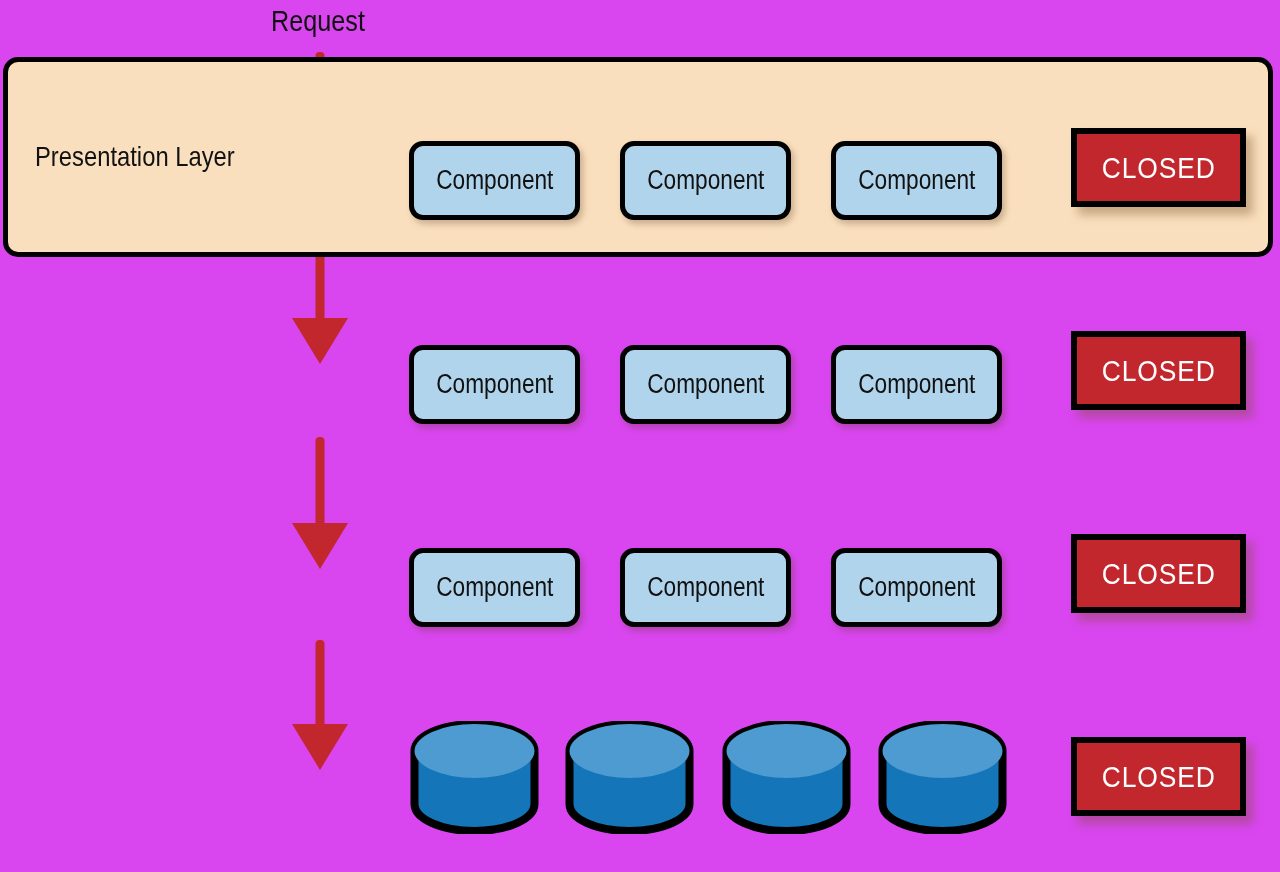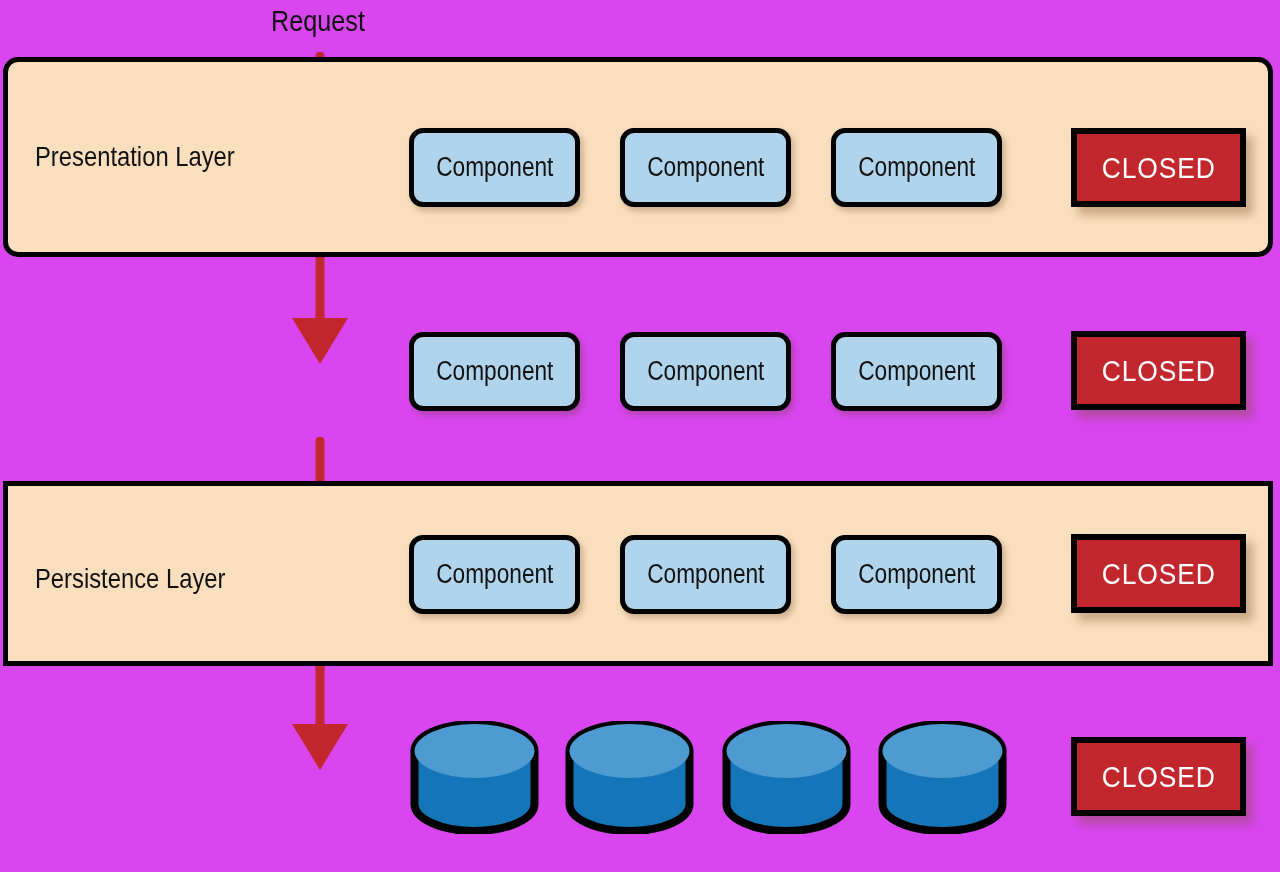--- a/index.html
+++ b/index.html
@@ -68,20 +68,21 @@
     height: 79px;
     background: #b0d4ec;
     border: 5px solid #000000;
     border-radius: 14px;
     display: flex;
     align-items: center;
     justify-content: center;
     font-size: 27px;
     color: #111111;
     box-shadow: 3px 4px 6px rgba(90, 60, 30, 0.30);
+    margin-top: 13px;
   }
   .component span {
     transform: scaleX(0.84);
     transform-origin: center center;
     white-space: nowrap;
     display: block;
   }
 
   
   .closed {
@@ -179,23 +180,20 @@
   <div class="component" style="left:620px; top:332px;">
     <span>Component</span>
   </div>
   <div class="component" style="left:831px; top:332px;">
     <span>Component</span>
   </div>
   <div class="closed" style="left:1071px; top:331px;">
     <span>CLOSED</span>
   </div>
 
-  <div class="layer" style="top:481px; height:185px;">
-    <div class="layer-label" style="top:78px;">Persistence Layer</div>
-  </div>
   <div class="component" style="left:409px; top:535px;">
     <span>Component</span>
   </div>
   <div class="component" style="left:620px; top:535px;">
     <span>Component</span>
   </div>
   <div class="component" style="left:831px; top:535px;">
     <span>Component</span>
   </div>
   <div class="closed" style="left:1071px; top:534px;">

